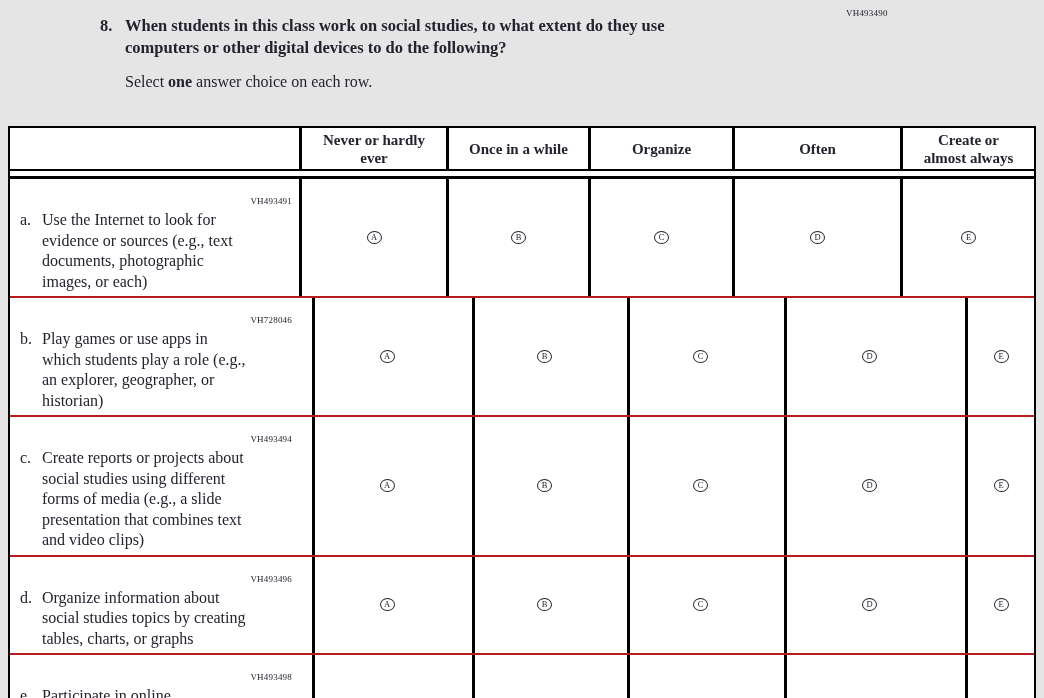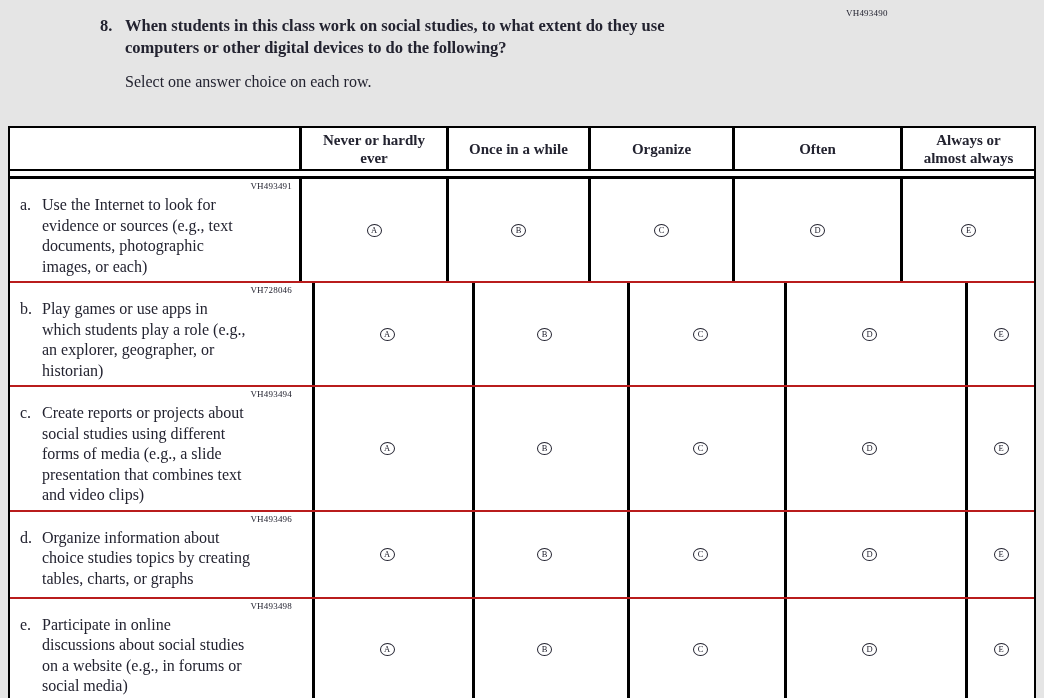--- a/index.html
+++ b/index.html
@@ -40,21 +40,21 @@
     font-size: 16.5px;
     line-height: 22px;
     white-space: pre-line;
   }
   .instruction {
     margin-left: 25px;
     margin-top: 13px;
     font-size: 16px;
     line-height: 20px;
   }
-  .instruction .b { font-weight: normal; }
+  .instruction .b { font-weight: bold; }
 
   .qtable {
     position: absolute;
     left: 8px;
     top: 126px;
     width: 1028px;
     border: 2px solid #000;
     background: #fff;
   }
   .trow { display: flex; align-items: stretch; }
@@ -91,21 +91,21 @@
   #tbody .brow:nth-child(1) { min-height: 99px; }
   #tbody .brow:nth-child(2) { min-height: 104px; }
   #tbody .brow:nth-child(3) { min-height: 122px; }
   #tbody .brow:nth-child(4) { min-height: 87px; }
   #tbody .brow:nth-child(5) { min-height: 103px; }
   .label-cell { padding: 0 6px 4px 10px; }
   .vh-code {
     text-align: right;
     font-size: 9px;
     line-height: 13px;
-    padding-top: 1px;
+    padding-top: 16px;
     padding-right: 1px;
     letter-spacing: 0.2px;
   }
   .label-line { display: flex; margin-top: 2px; }
   .row-letter {
     width: 22px;
     font-size: 16px;
     line-height: 20.5px;
   }
   .row-text {
@@ -155,21 +155,21 @@
       <div class="cell c3 opt-cell">
           <span class="hdr">Once in a while</span>
         </div>
       <div class="cell c4 opt-cell">
           <span class="hdr">Organize</span>
         </div>
       <div class="cell c5 opt-cell">
           <span class="hdr">Often</span>
         </div>
       <div class="cell c6 opt-cell">
-          <span class="hdr">Always or
+          <span class="hdr">Create or
 almost always</span>
         </div>
     </div>
     <div class="double-rule"></div>
     <div id="tbody">
         <div class="trow brow">
     <div class="cell c1 label-cell">
       <div class="vh-code">VH493491</div>
       <div class="label-line">
         <span class="row-letter">a.</span>
@@ -249,21 +249,21 @@
     <div class="cell c6 opt-cell">
             <span class="bubble">E</span>
           </div>
   </div>
         <div class="trow brow">
     <div class="cell c1 label-cell">
       <div class="vh-code">VH493496</div>
       <div class="label-line">
         <span class="row-letter">d.</span>
         <div class="row-text">Organize information about
-choice studies topics by creating
+social studies topics by creating
 tables, charts, or graphs</div>
       </div>
     </div>
     <div class="cell c2 opt-cell">
             <span class="bubble">A</span>
           </div>
     <div class="cell c3 opt-cell">
             <span class="bubble">B</span>
           </div>
     <div class="cell c4 opt-cell">

